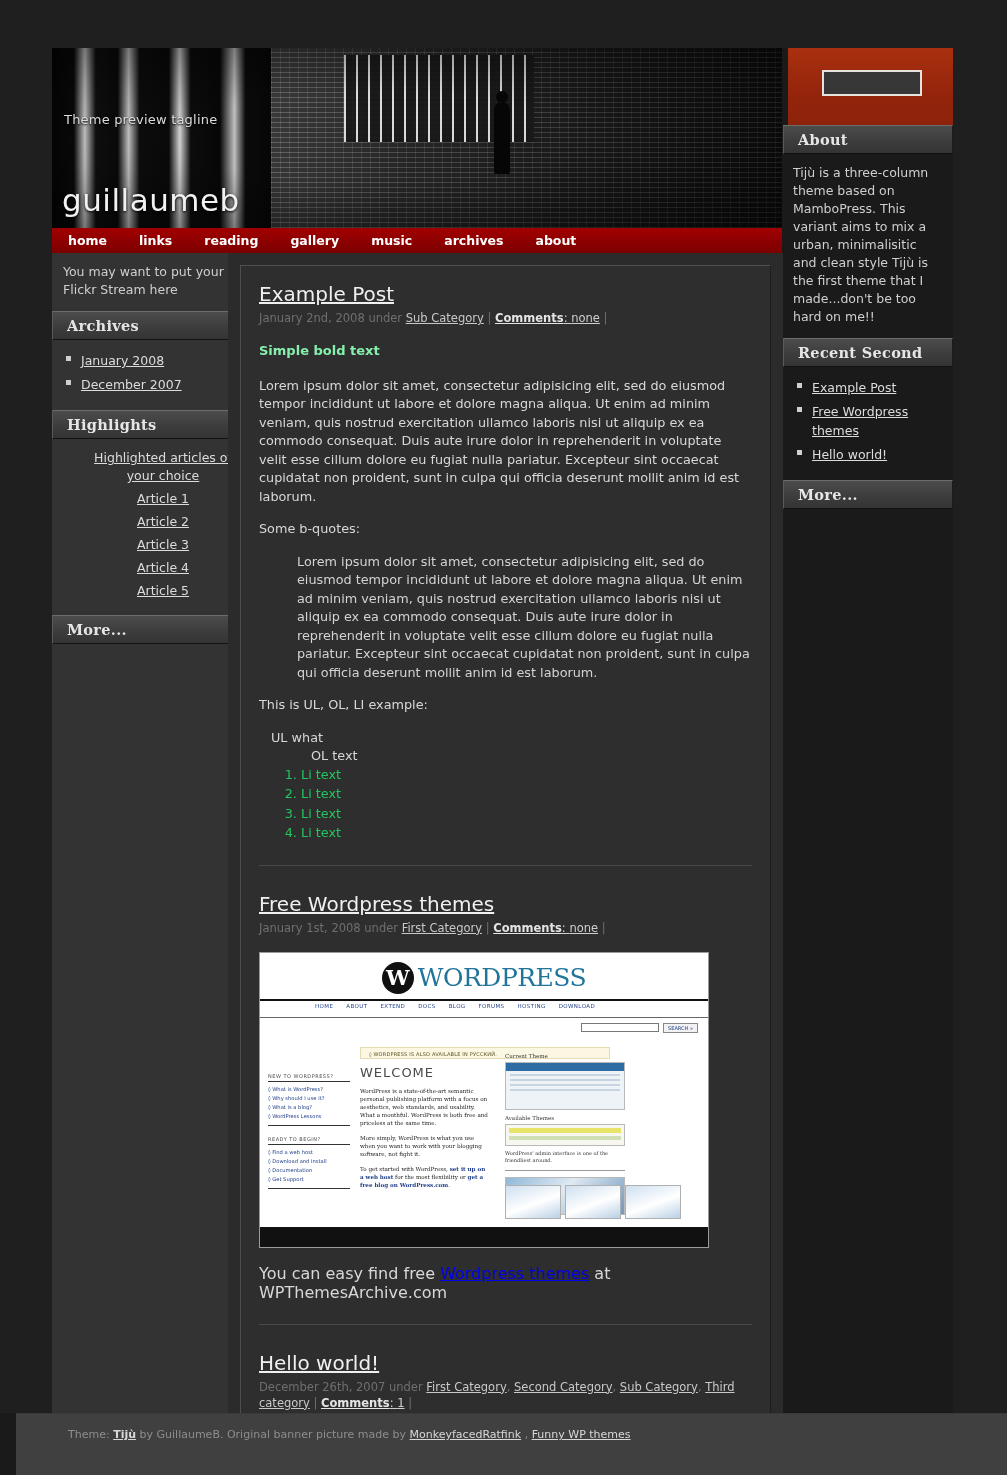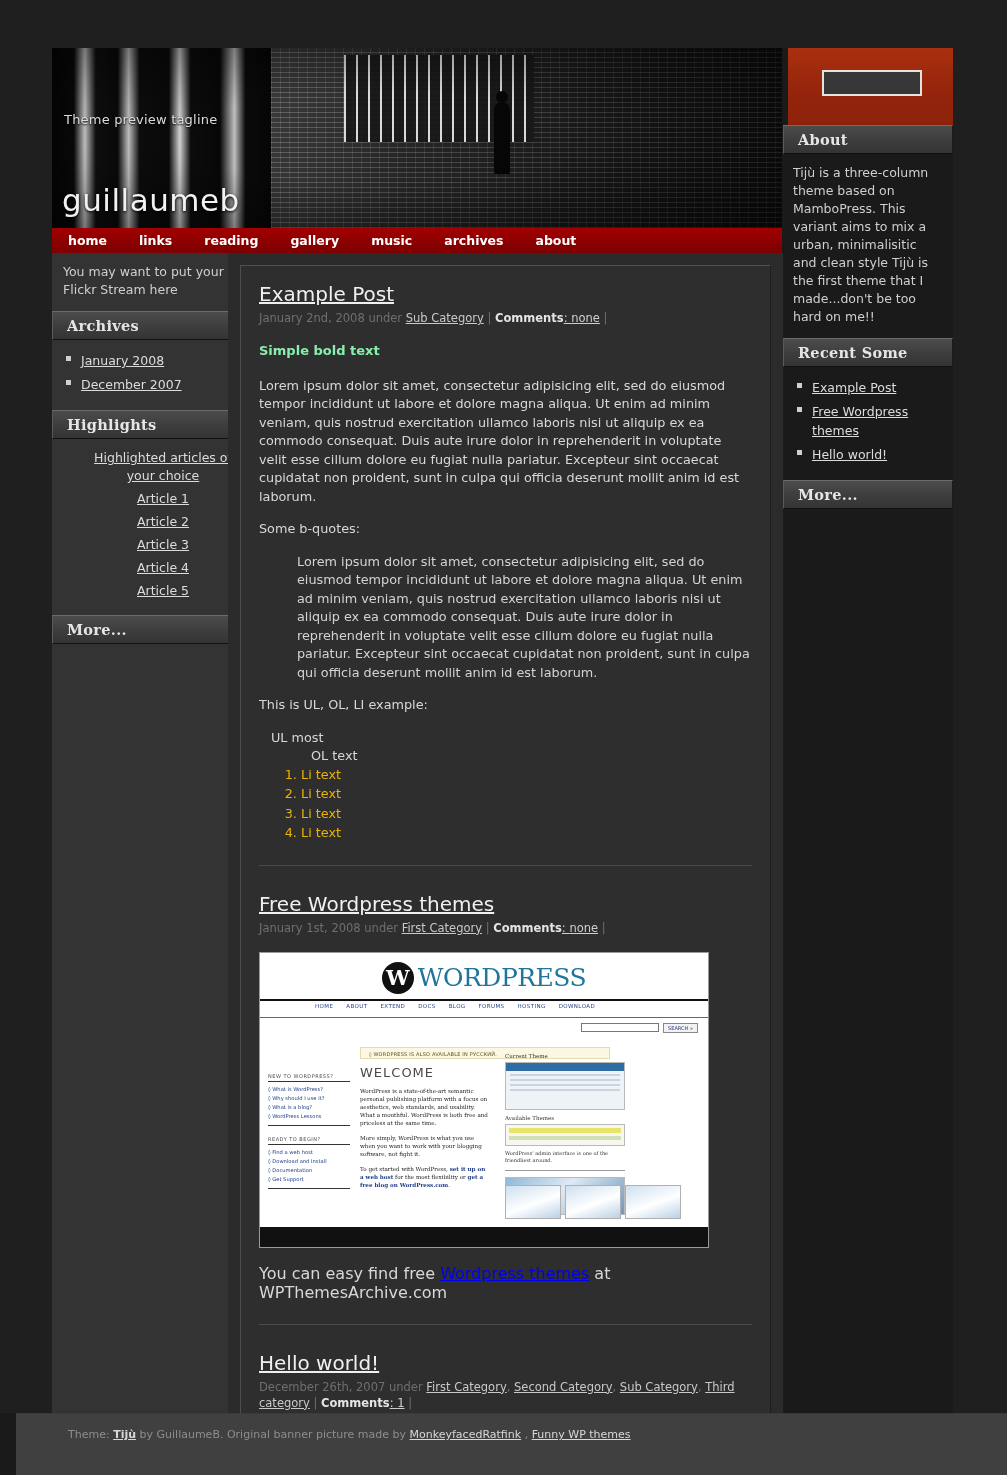--- a/index.html
+++ b/index.html
@@ -207,36 +207,36 @@
     font-family: "DejaVu Sans", sans-serif;
   }
   .post-title a { color: #f0f0f0; text-decoration: underline; }
   .post-meta {
     color: #6f6f6f;
     font-size: 11.5px;
     margin-bottom: 16px;
     line-height: 16px;
   }
   .post-meta a { color: #c9c9c9; text-decoration: underline; }
-  .post-meta .cm { color: #e4e4e4; font-weight: bold; }
+  .post-meta .cm { color: #e4e4e4; font-weight: bold; text-decoration: underline; }
   .post-meta .cmv { color: #cfcfcf; text-decoration: underline; }
   .post-body { color: #d8d8d8; font-size: 12.8px; line-height: 18.5px; }
   .post-body p { margin: 0 0 14px 0; }
   .post-body .boldlead { font-weight: bold; font-size: 13px; color: #86efac; margin-bottom: 16px; }
   .post-body blockquote {
     margin: 0 0 14px 38px;
     color: #d3d3d3;
   }
 
   .ul-demo { list-style: none; margin: 0 0 14px 0; padding: 0 0 0 12px; }
   .ul-demo > li { color: #d8d8d8; }
   .ol-demo { list-style: none; margin: 0; padding: 0 0 0 40px; }
   .ol-demo > li { color: #d8d8d8; }
   .li-nums { list-style: decimal; margin: 0; padding: 0 0 0 30px; }
-  .li-nums li { color: #eab308; margin-bottom: 1px; }
+  .li-nums li { color: #22c55e; margin-bottom: 1px; }
 
   
   .wp-shot {
     width: 450px; height: 296px;
     background: #ffffff;
     border: 1px solid #9a9a9a;
     margin: 4px 0 16px 0;
     position: relative;
     overflow: hidden;
   }
@@ -414,21 +414,21 @@
               <span class="cm">Comments</span><span class="cmv">: </span><span class="cmv">none</span>
               <span>|</span>
             </div>
             <div class="post-body">
               <p class="boldlead">Simple bold text</p>
               <p>Lorem ipsum dolor sit amet, consectetur adipisicing elit, sed do eiusmod tempor incididunt ut labore et dolore magna aliqua. Ut enim ad minim veniam, quis nostrud exercitation ullamco laboris nisi ut aliquip ex ea commodo consequat. Duis aute irure dolor in reprehenderit in voluptate velit esse cillum dolore eu fugiat nulla pariatur. Excepteur sint occaecat cupidatat non proident, sunt in culpa qui officia deserunt mollit anim id est laborum.</p>
               <p>Some b-quotes:</p>
               <blockquote>Lorem ipsum dolor sit amet, consectetur adipisicing elit, sed do eiusmod tempor incididunt ut labore et dolore magna aliqua. Ut enim ad minim veniam, quis nostrud exercitation ullamco laboris nisi ut aliquip ex ea commodo consequat. Duis aute irure dolor in reprehenderit in voluptate velit esse cillum dolore eu fugiat nulla pariatur. Excepteur sint occaecat cupidatat non proident, sunt in culpa qui officia deserunt mollit anim id est laborum.</blockquote>
               <p>This is UL, OL, LI example:</p>
               <ul class="ul-demo">
-                <li>UL most</li>
+                <li>UL what</li>
                 <li>
                   <ul class="ol-demo">
                     <li>OL text</li>
                   </ul>
                   <ol class="li-nums">
                     <li>Li text</li>
                     <li>Li text</li>
                     <li>Li text</li>
                     <li>Li text</li>
                   </ol>
@@ -542,21 +542,21 @@
 
         </div>
       </div>
 
       <div class="right-col">
         <div class="rs-pad"></div>
 
         <div class="widget-head">About</div>
         <div class="about-body">Tijù is a three-column theme based on MamboPress. This variant aims to mix a urban, minimalisitic and clean style Tijù is the first theme that I made...don't be too hard on me!!</div>
 
-        <div class="widget-head">Recent Some</div>
+        <div class="widget-head">Recent Second</div>
         <div class="widget-body">
           <ul>
             <li>
               <a class="wlink" href="#">Example Post</a>
             </li>
             <li>
               <a class="wlink" href="#">Free Wordpress themes</a>
             </li>
             <li>
               <a class="wlink" href="#">Hello world!</a>

